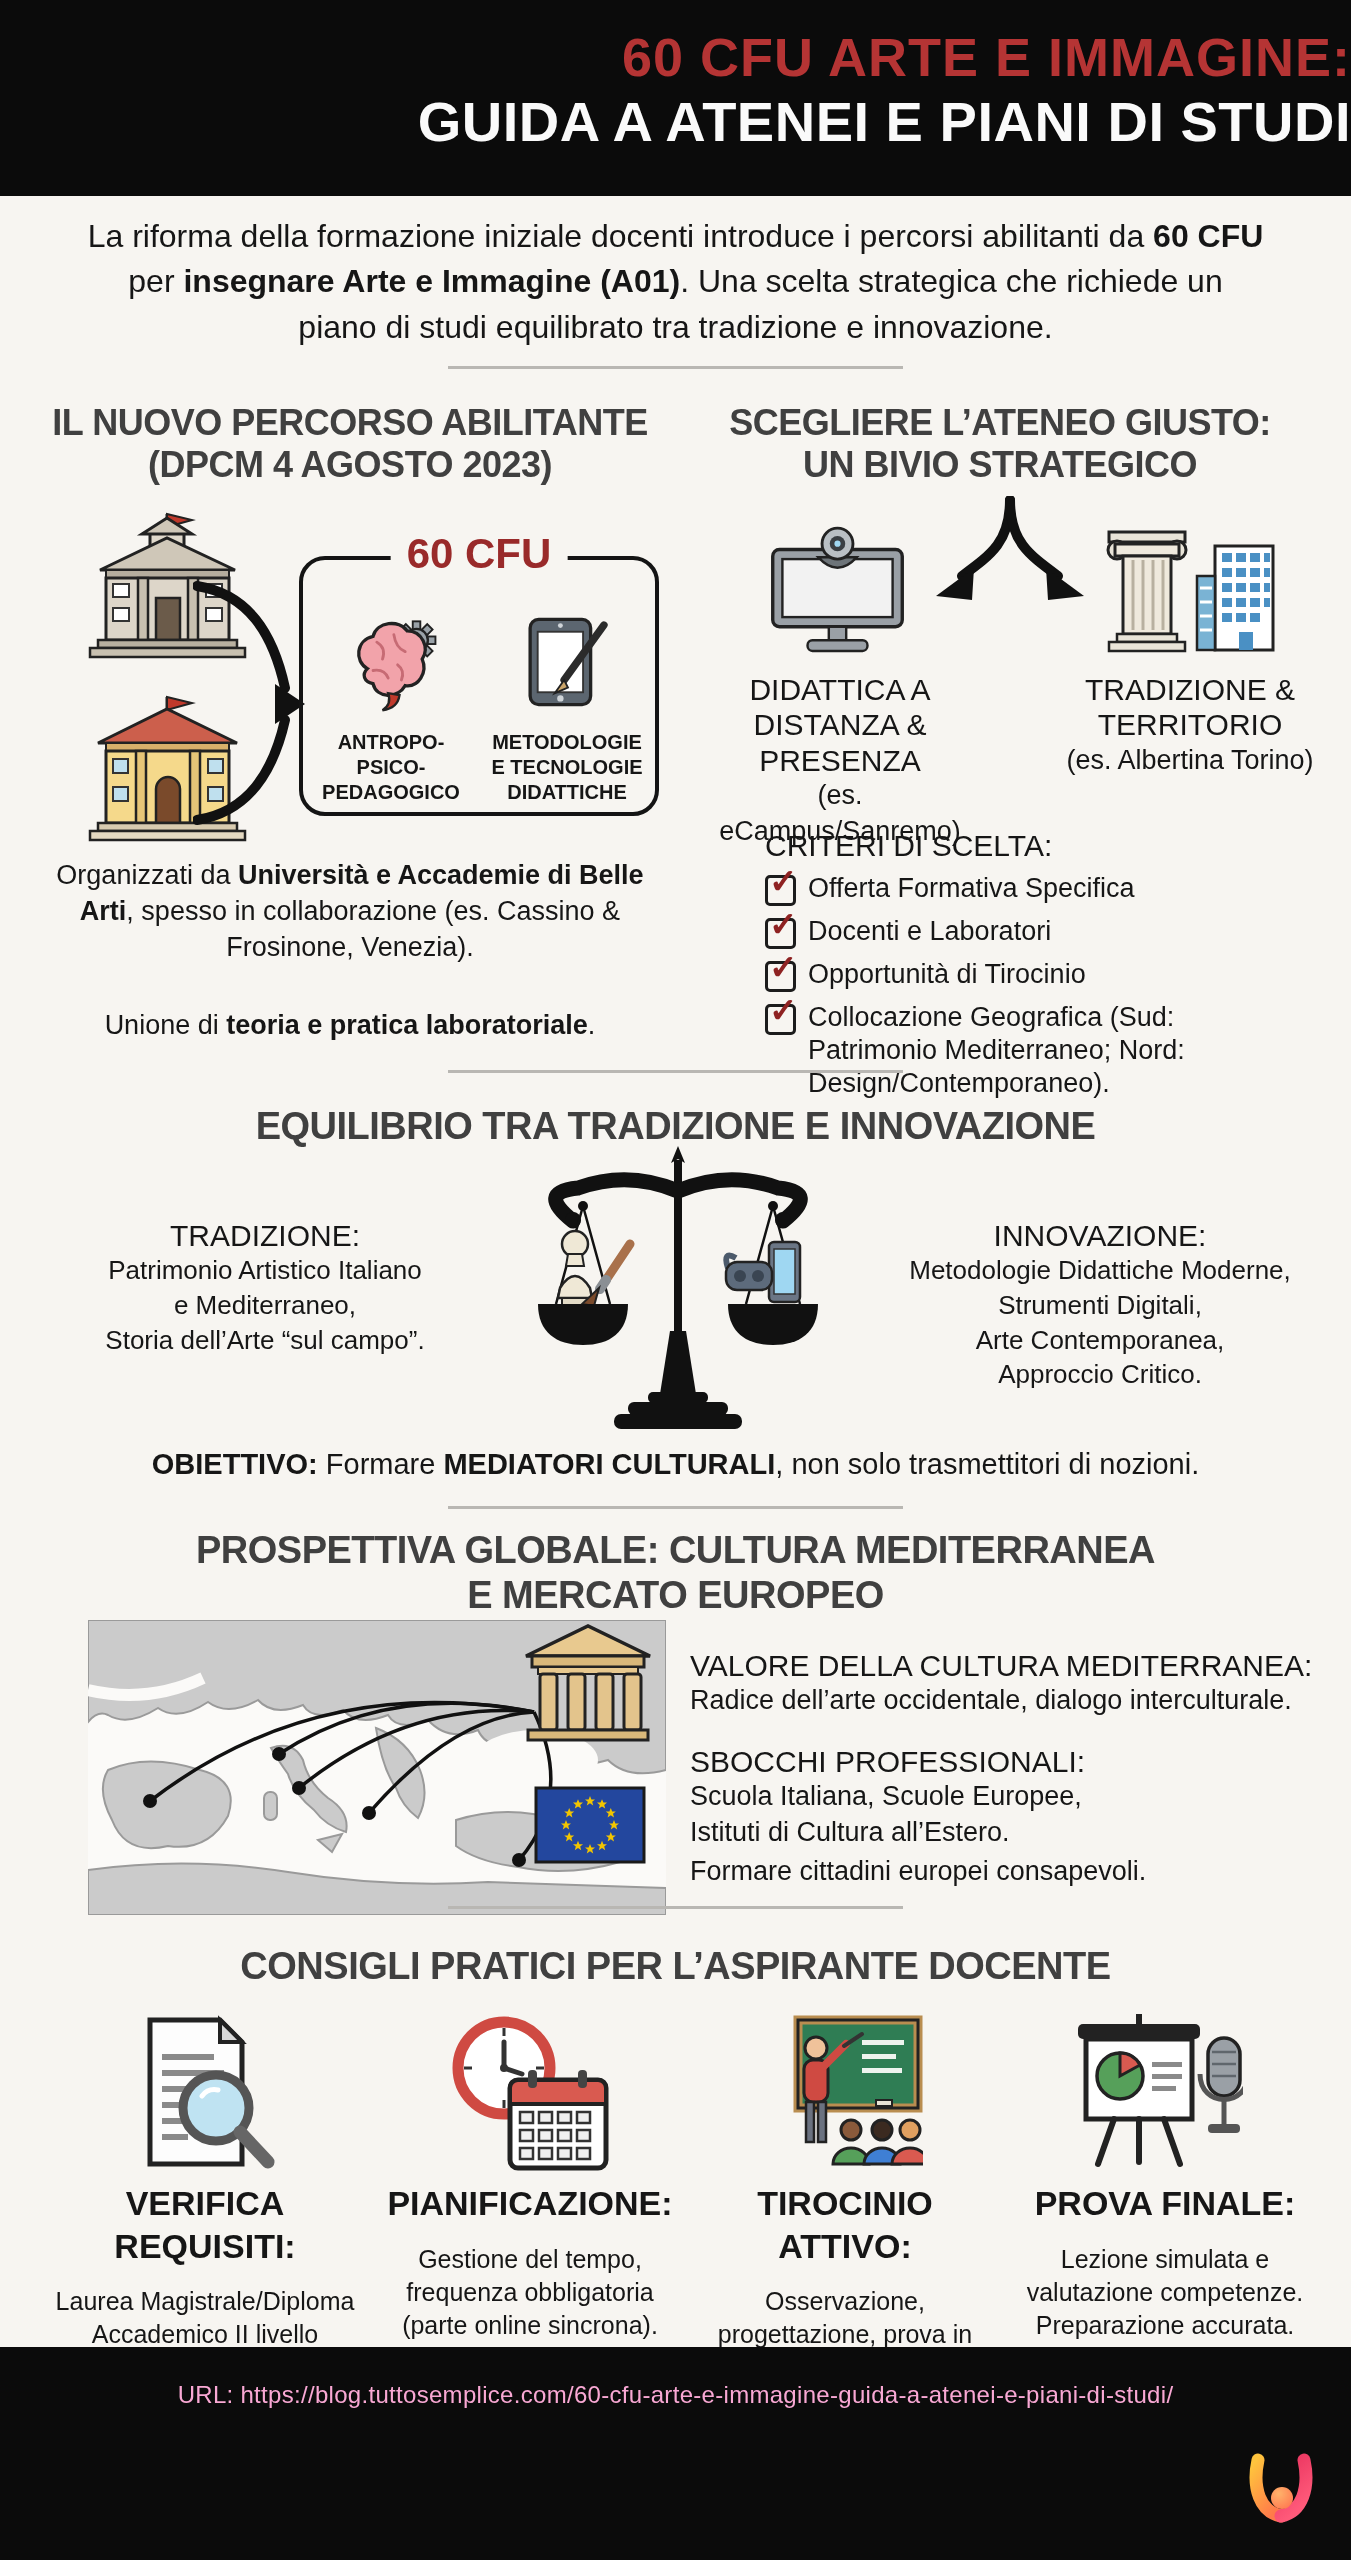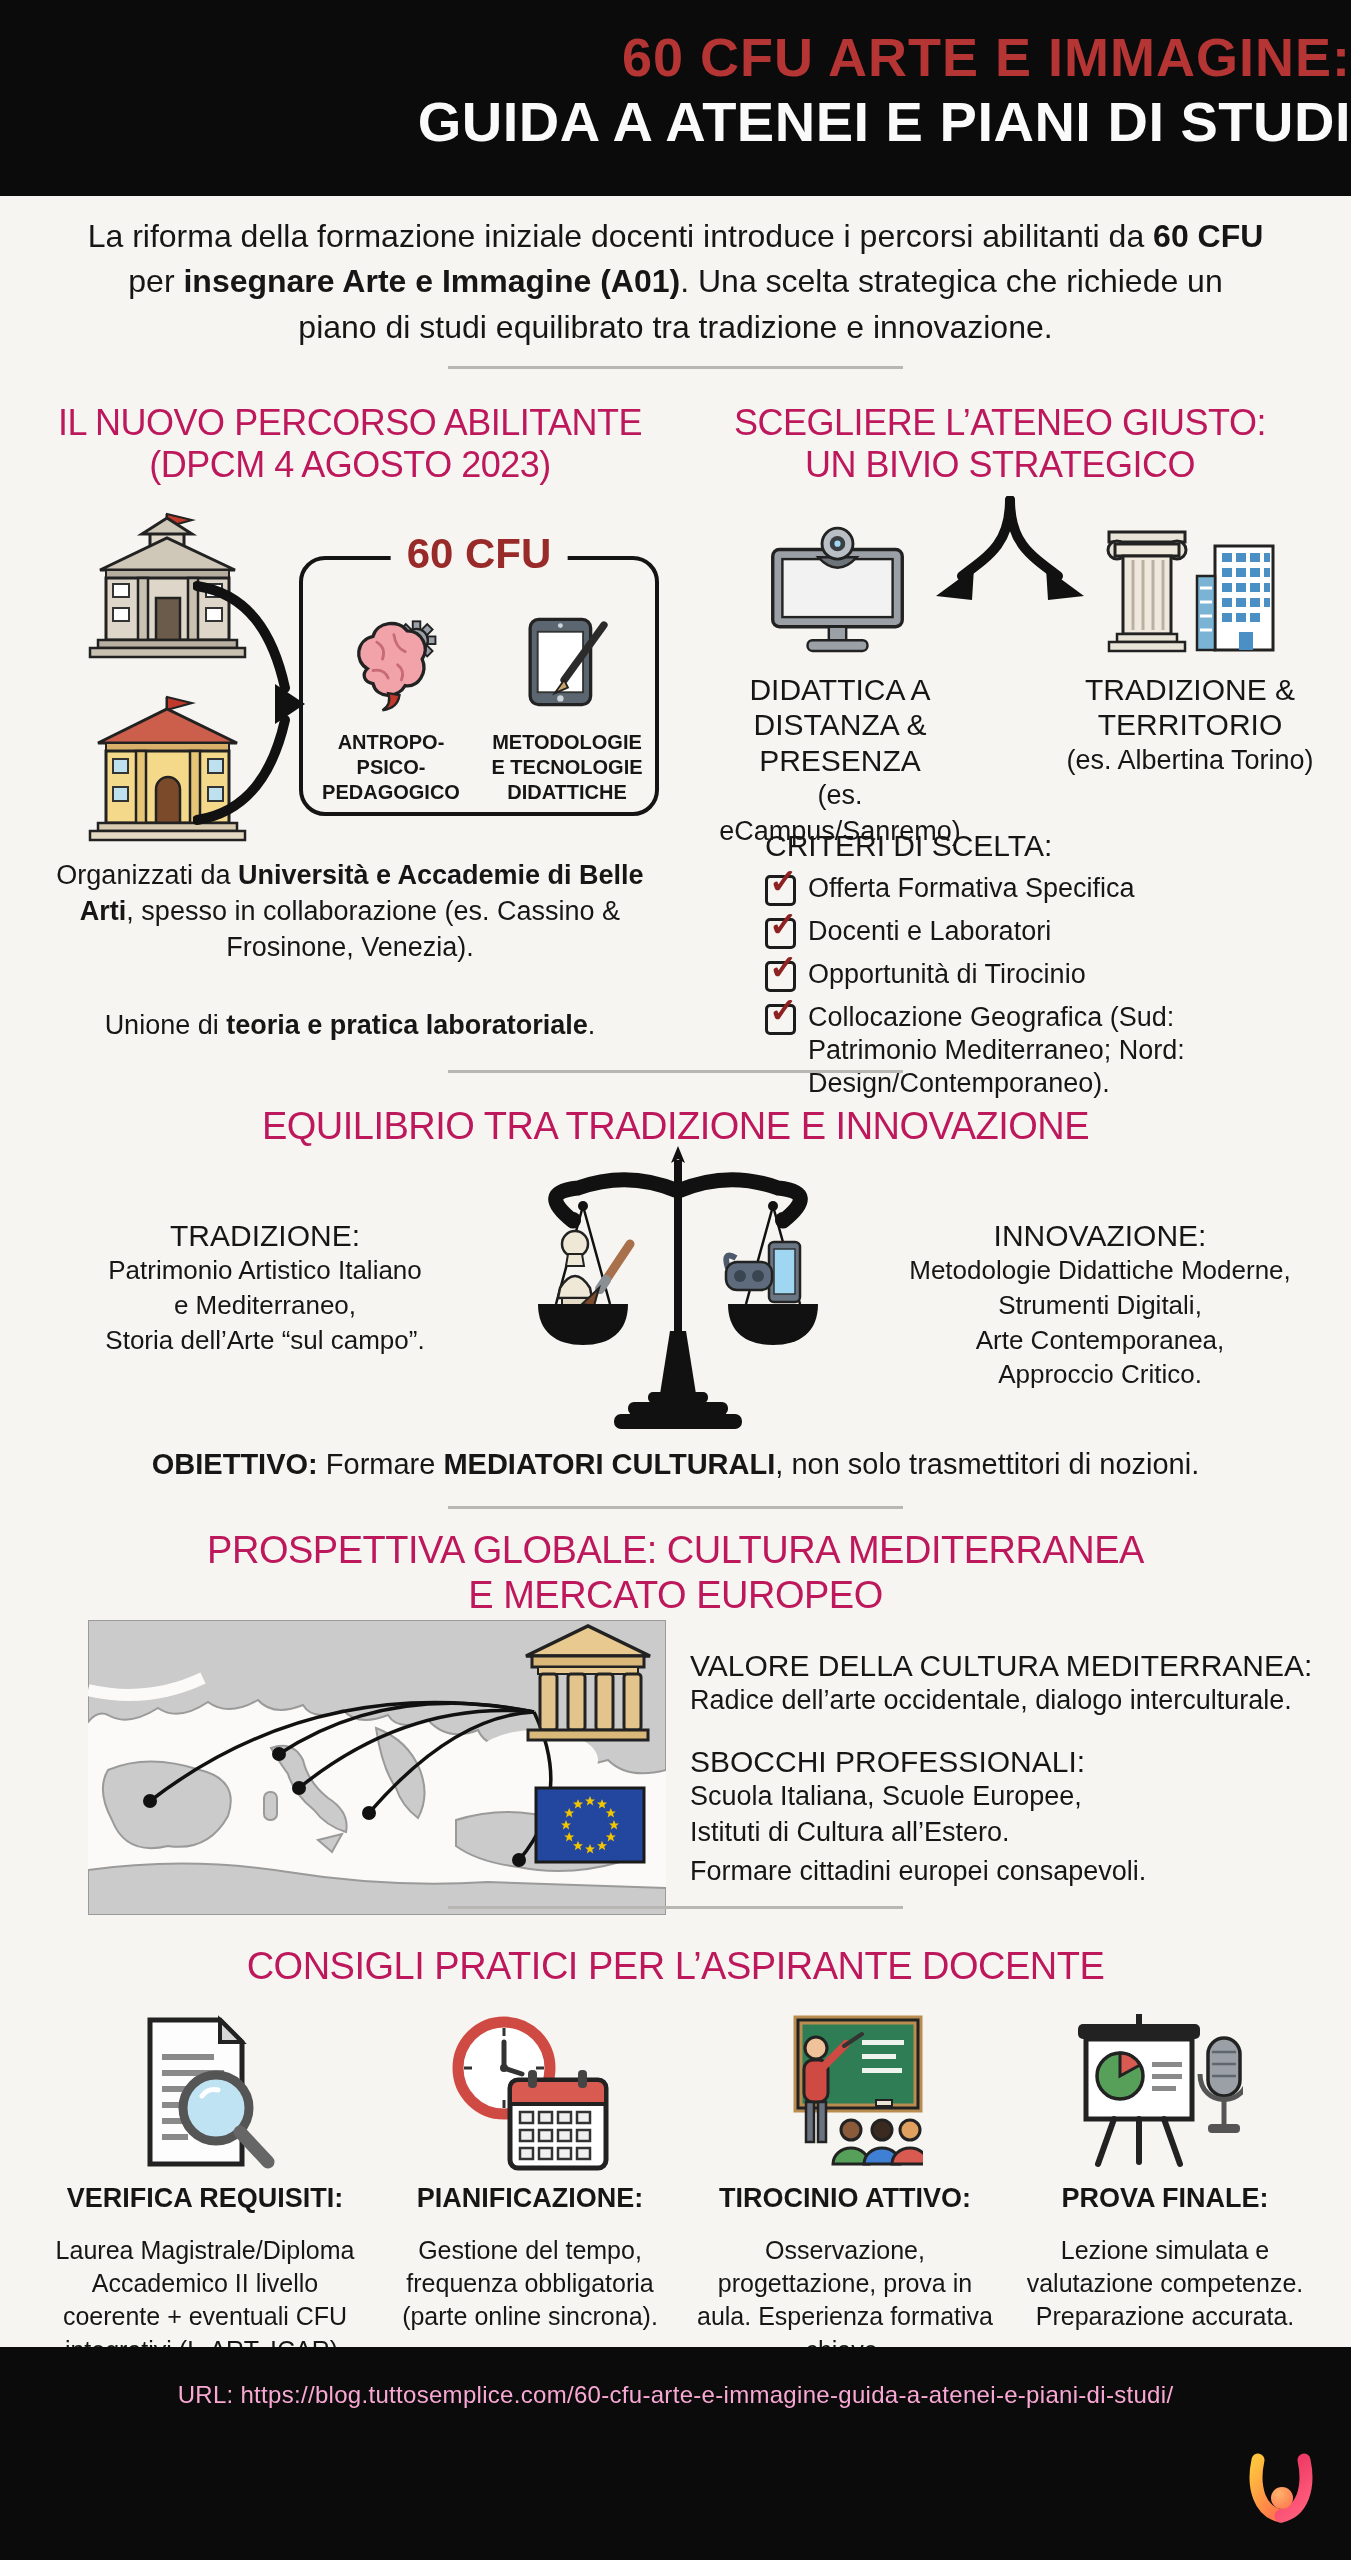--- a/index.html
+++ b/index.html
@@ -10,42 +10,42 @@
   .pre{white-space:pre-line;}
   .bold{font-weight:bold;}
   
   .bar{left:0;width:1351px;background:#0b0b0b;}
   #header{top:0;height:196px;text-align:right;}
   #header .t1{padding-top:26px;font-size:54px;font-weight:bold;letter-spacing:1px;color:#b53434;}
   #header .t2{margin-top:1px;font-size:56px;font-weight:bold;letter-spacing:0.5px;color:#fafafa;}
   #footer{top:2347px;height:213px;}
   #footer .url{padding-top:34px;font-size:24px;color:#f9a8d4;letter-spacing:0.3px;}
   
-  .red-h{color:#be185d;font-weight:normal;font-size:36px;line-height:1.18;letter-spacing:-0.5px;}
+  .red-h{color:#404040;font-weight:bold;font-size:36px;line-height:1.18;letter-spacing:-0.5px;}
   .sub-h{font-weight:normal;font-size:30px;line-height:1.18;margin-top:12px;}
   .body-t{font-size:27px;line-height:1.33;}
   .divider{height:3px;background:#b9b7b3;left:448px;width:455px;}
   
   #intro{top:214px;left:85px;width:1181px;font-size:32px;line-height:1.42;}
   
   #cfu-box{left:299px;top:556px;width:352px;height:252px;border:4px solid #141414;border-radius:26px;}
   #cfu-box .legend{position:absolute;top:-30px;left:50%;transform:translateX(-50%);
      background:#f7f5f1;padding:0 16px;font-size:42px;font-weight:bold;color:#992a2a;white-space:nowrap;}
   #cfu-box .inner{display:flex;justify-content:space-around;padding-top:50px;}
   #cfu-box .cell{width:46%;text-align:center;}
   #cfu-box .cell .lab{margin-top:12px;font-size:20px;font-weight:bold;line-height:1.25;}
   
   #criteria{top:816px;left:765px;width:565px;}
   .crit-row{display:flex;gap:12px;margin-top:9px;font-size:27px;line-height:33px;}
   .checkbox{position:relative;flex:0 0 25px;width:25px;height:25px;border:3px solid #1c1c1c;
             border-radius:5px;margin-top:3px;}
   .checkbox .mark{position:absolute;top:-14px;left:1px;font-size:34px;font-weight:bold;color:#8e2222;line-height:1;}
   
   .tip-col{top:2182px;text-align:center;}
-  .tip-col .tt{font-size:27px;font-weight:bold;line-height:1.25;}
+  .tip-col .tt{font-size:34px;font-weight:bold;line-height:1.25;}
   .tip-col .tb{font-size:25px;line-height:1.33;margin-top:18px;}
 </style>
 </head>
 <body>
 
 <div id="poster">
 
   <div id="header" class="abs bar center">
     <div class="t1">60 CFU ARTE E IMMAGINE:</div>
     <div class="t2">GUIDA A ATENEI E PIANI DI STUDI</div>

